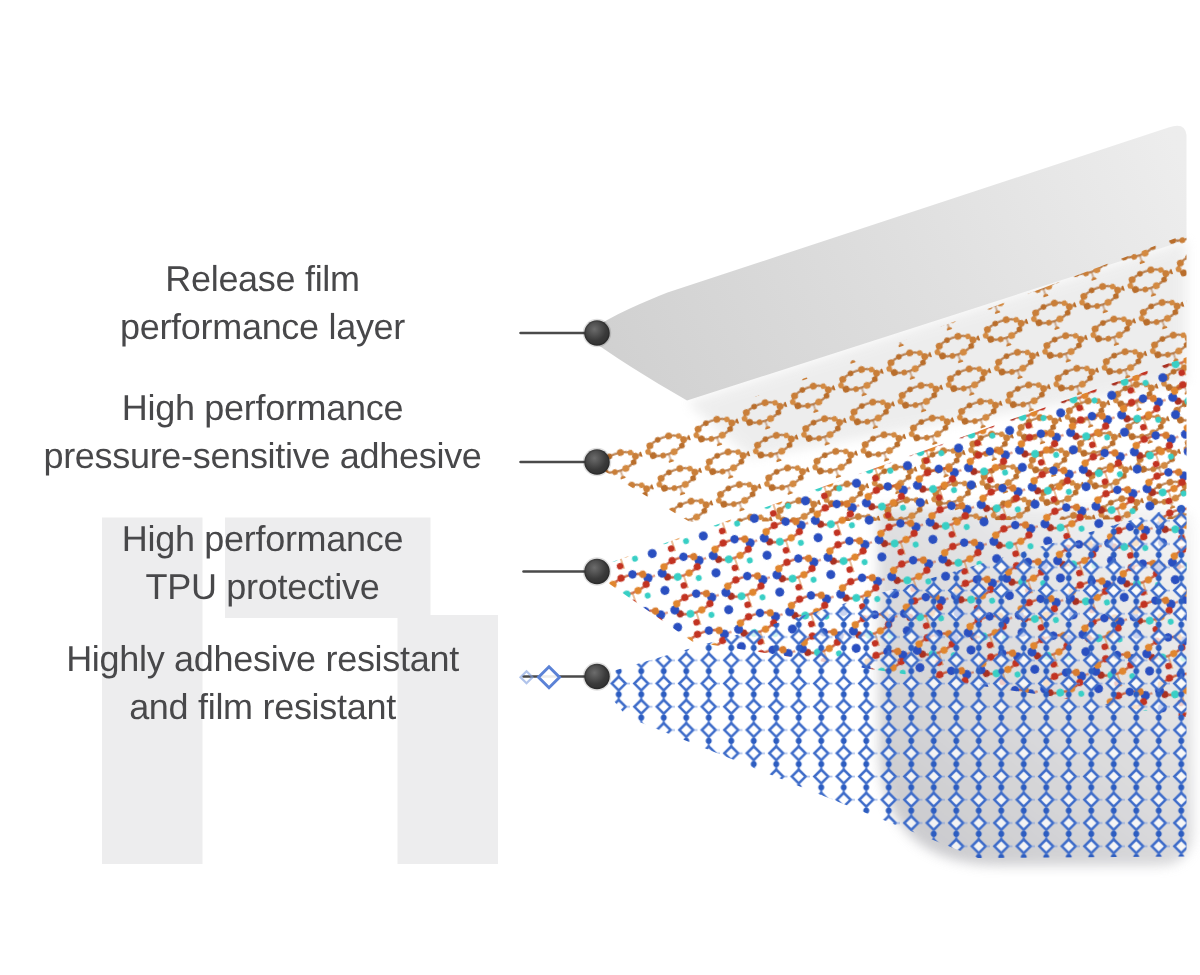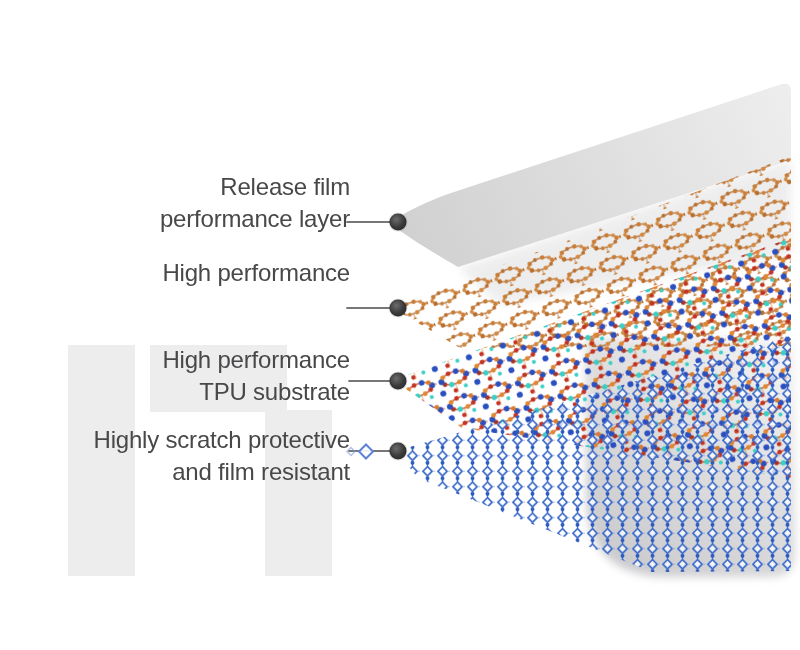--- a/index.html
+++ b/index.html
@@ -5,21 +5,21 @@
   html,body{margin:0;padding:0;background:#fff;}
   .stage{position:relative;width:800px;height:650px;background:#ffffff;overflow:hidden;
          font-family:"Liberation Sans",sans-serif;}
   .wm{position:absolute;background:#ededee;}
   .wm-bar-left{left:68px;top:345px;width:67px;height:231px;}
   .wm-bar-top{left:150px;top:345px;width:137px;height:67px;}
   .wm-bar-right{left:265px;top:410px;width:67px;height:166px;}
   svg.diagram{position:absolute;left:0;top:0;z-index:2;}
   .label{position:absolute;left:0;width:350px;z-index:3;text-align:center;
          color:#48484a;font-size:24px;line-height:32px;font-weight:400;letter-spacing:-0.2px;}
-  .label span{display:block;text-align:right;}
+  .label span{display:block;}
   .label-1{top:171px;}
   .label-2{top:257px;}
   .label-3{top:344px;}
   .label-4{top:424px;}
 </style>
 </head>
 <body>
 
 <div class="stage">
 
@@ -128,23 +128,24 @@
       <circle cx="398" cy="451" r="8.5" fill="url(#gDot)" stroke="rgba(0,0,0,0.12)" stroke-width="2"></circle>
     </g>
   </svg>
 
   <div class="label label-1">
     <span>Release film</span>
     <span>performance layer</span>
   </div>
   <div class="label label-2">
     <span>High performance</span>
+    <span>pressure-sensitive adhesive</span>
   </div>
   <div class="label label-3">
     <span>High performance</span>
-    <span>TPU substrate</span>
+    <span>TPU protective</span>
   </div>
   <div class="label label-4">
-    <span>Highly scratch protective</span>
+    <span>Highly adhesive resistant</span>
     <span>and film resistant</span>
   </div>
 
 </div>
 
 </body></html>

